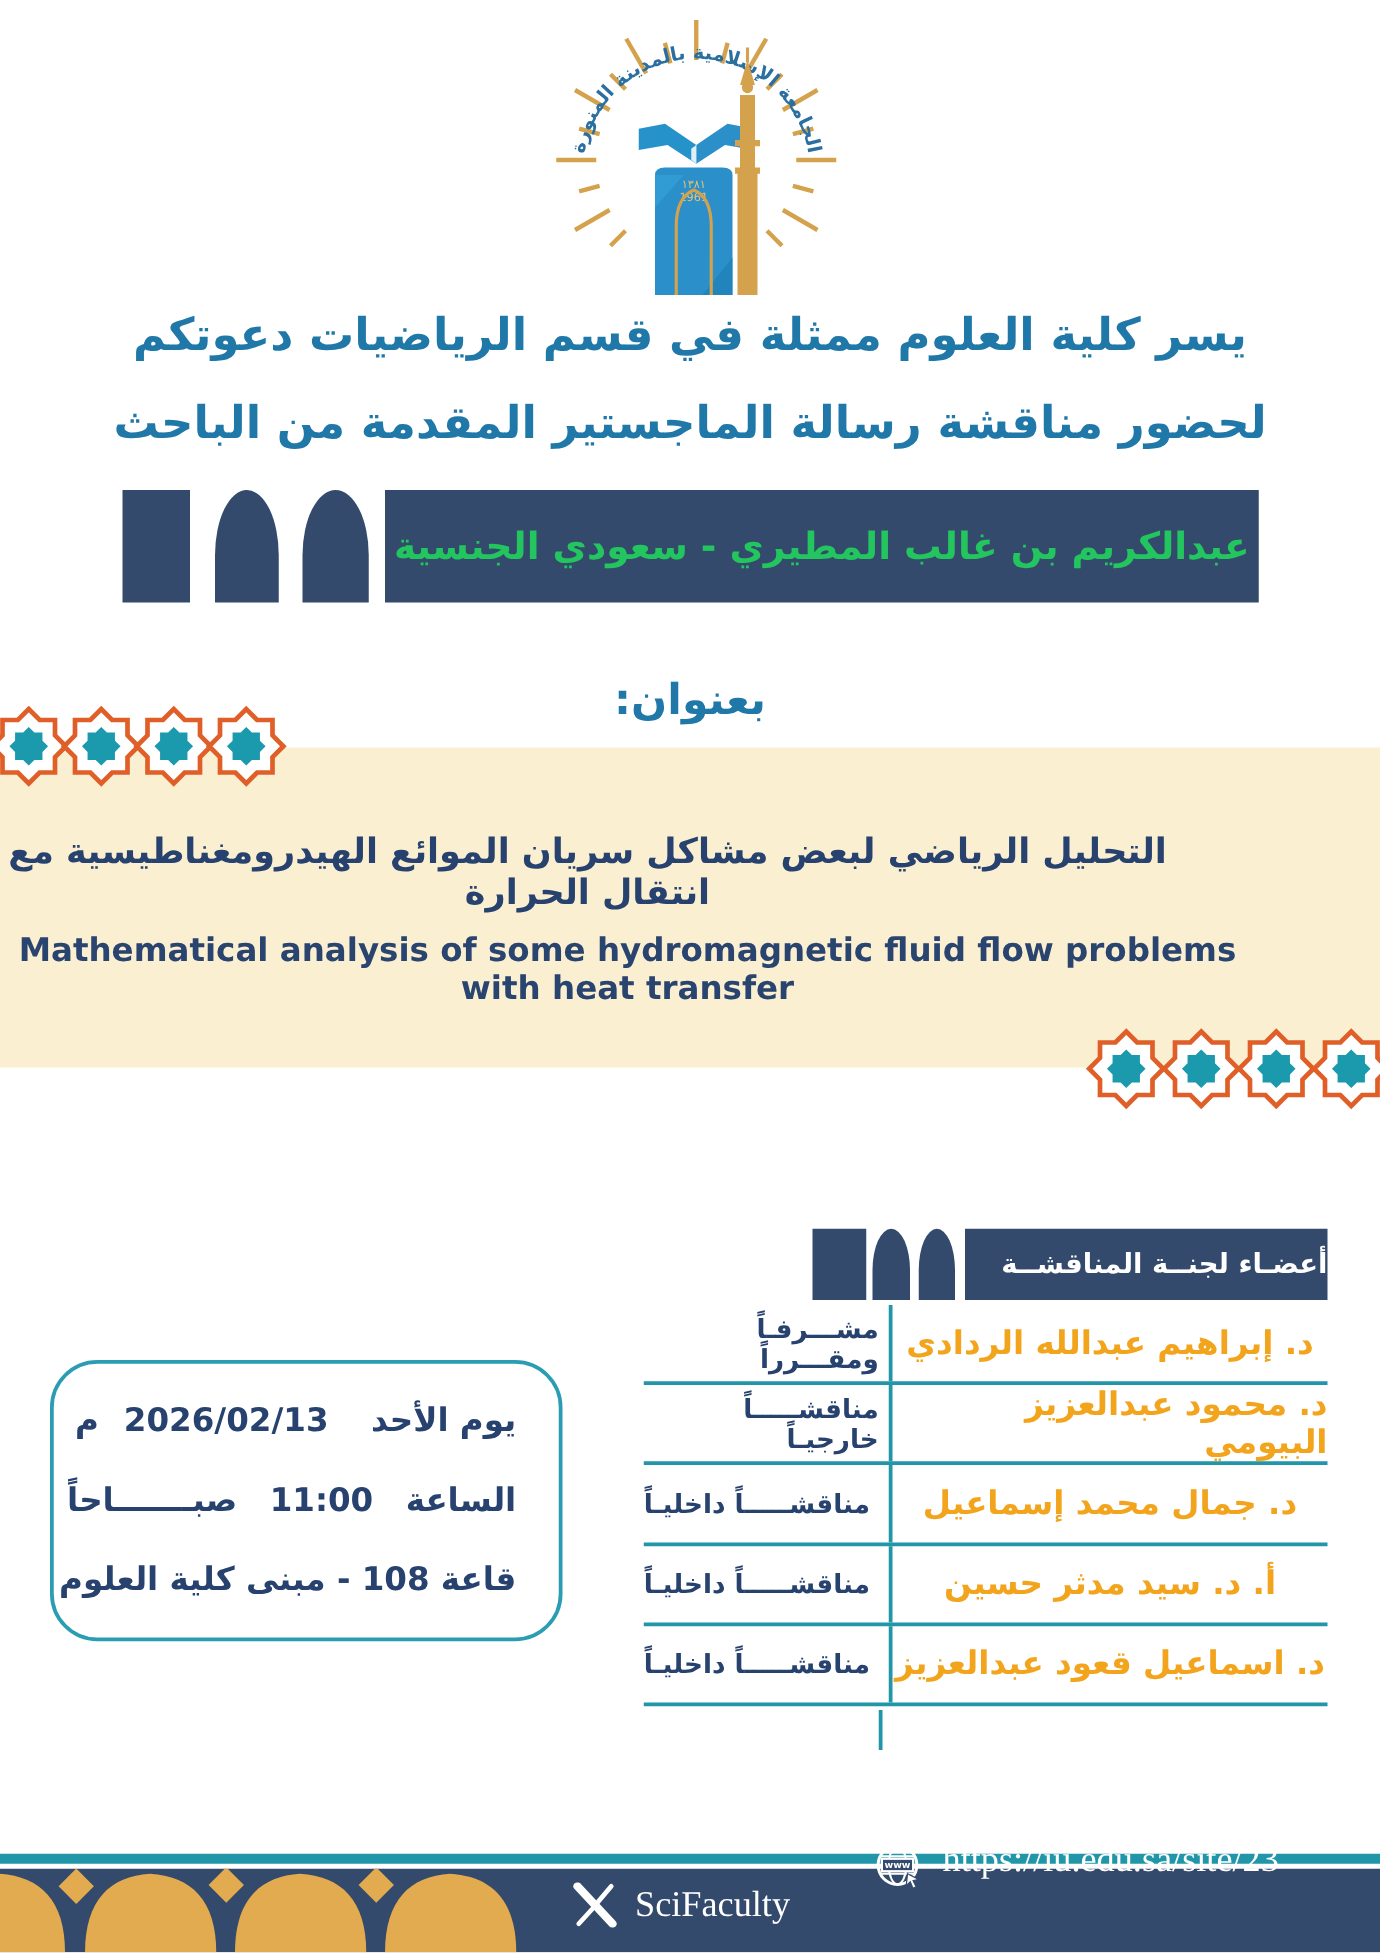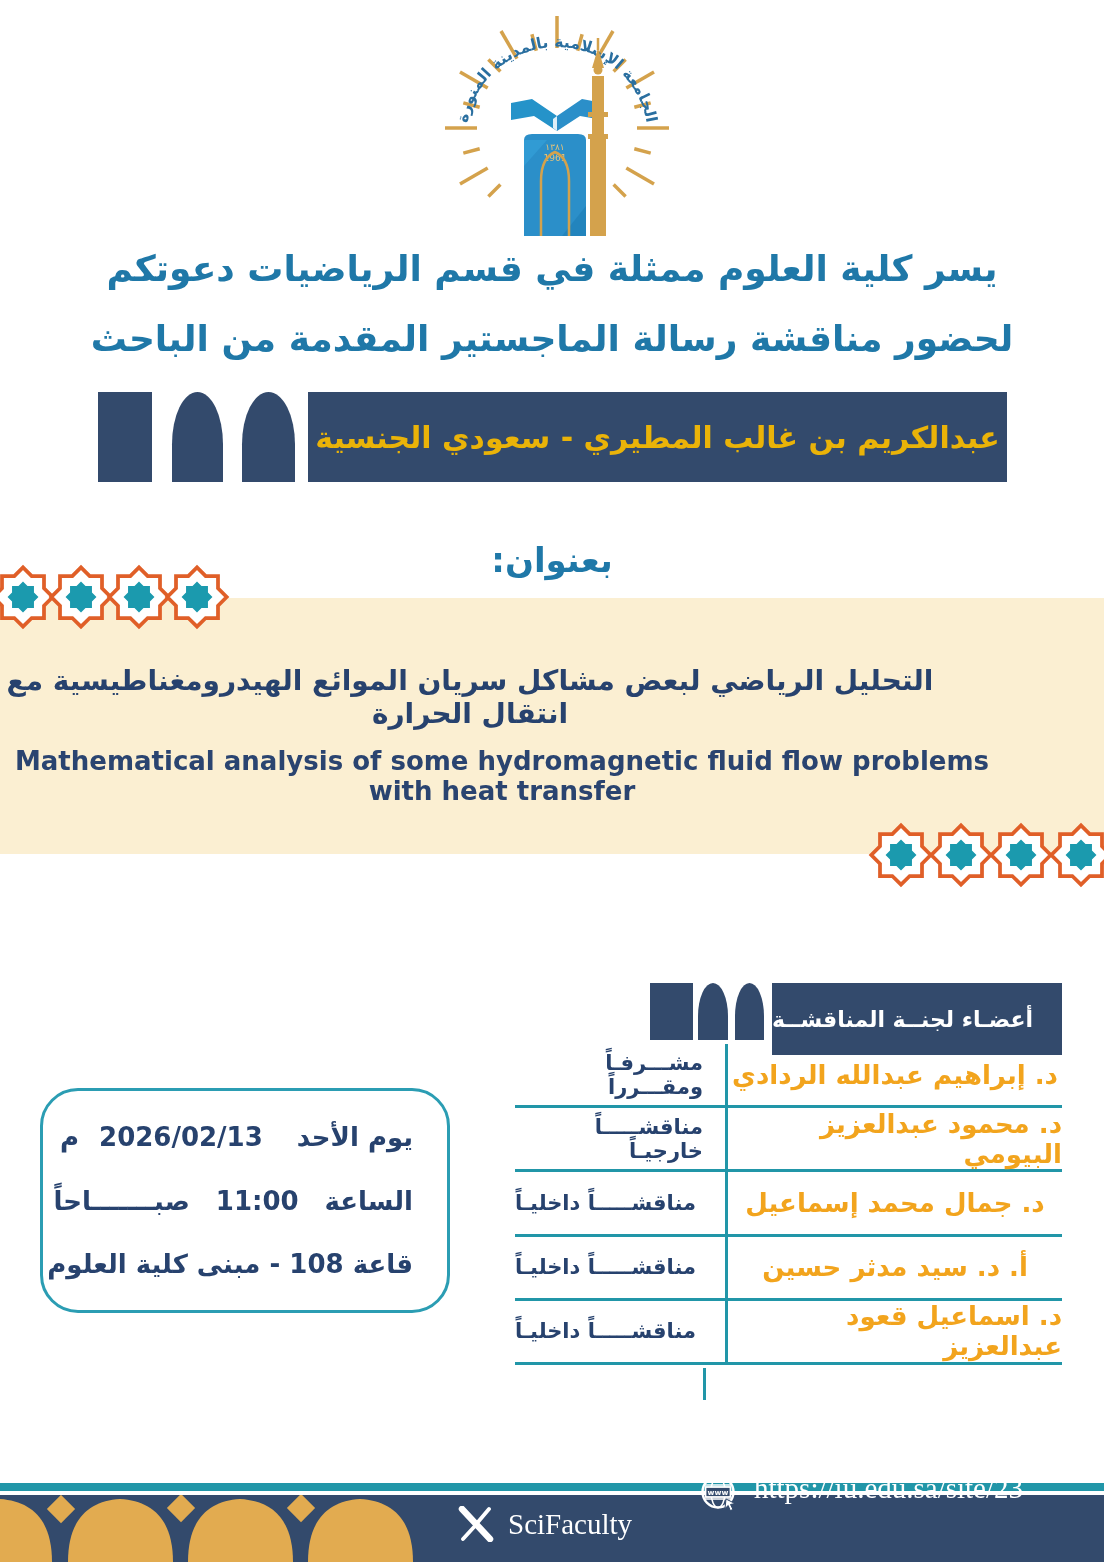--- a/index.html
+++ b/index.html
@@ -10,36 +10,36 @@
   
   .navy-bg{background:#334A6C;}
 
   
   .inv{left:0;width:1104px;text-align:center;font-weight:bold;font-size:36px;color:#1F78A8;direction:rtl;}
 
   
   .blk{background:#334A6C;}
   .arch-top{border-radius:50% 50% 0 0 / 58% 58% 0 0;}
   .name-banner{left:308px;top:392px;width:699px;height:90px;display:flex;align-items:center;justify-content:center;}
-  .name-banner span{color:#eab308;font-weight:bold;font-size:30px;direction:rtl;}
+  .name-banner span{color:#22c55e;font-weight:bold;font-size:30px;direction:rtl;}
 
   
   .benwan{left:0;width:1104px;top:540px;text-align:center;font-weight:bold;font-size:34px;color:#1F78A8;direction:rtl;}
   .cream{left:0;top:598px;width:1104px;height:256px;background:#FBEFD2;}
   .title-ar{left:0;width:940px;top:664px;text-align:center;font-weight:bold;font-size:28px;color:#27426E;direction:rtl;}
   .title-en{left:0;width:1004px;top:746px;text-align:center;font-weight:600;font-size:26px;color:#2A4470;}
 
   .star{width:66px;height:66px;position:absolute;}
 
   
-  .c-band{left:772px;top:983px;width:290px;height:72px;display:flex;align-items:center;justify-content:flex-start;}
+  .c-band{left:772px;top:983px;width:290px;height:57px;display:flex;align-items:center;justify-content:flex-end;}
   .c-band span{color:#fff;font-weight:bold;font-size:22px;direction:rtl;}
   .c-table{left:515px;top:1044px;width:547px;}
   .c-row{display:flex;height:61.2px;border-bottom:3px solid #2196A8;}
-  .role-cell{width:188px;display:flex;align-items:center;justify-content:flex-end;padding-right:22px;
+  .role-cell{width:188px;display:flex;align-items:center;justify-content:flex-end;padding-right:8px;
              font-weight:bold;font-size:21px;color:#27426E;direction:rtl;}
   .name-cell{flex:1;display:flex;align-items:center;justify-content:center;border-left:3px solid #2196A8;
              font-weight:bold;font-size:26px;color:#F2A41D;direction:rtl;}
 
   
   .info-box{left:40px;top:1088px;width:410px;height:225px;border:3.5px solid #2B9DB3;border-radius:38px;
             box-sizing:border-box;display:flex;flex-direction:column;justify-content:space-evenly;
             padding:6px 20px;direction:rtl;}
   .info-row{display:flex;align-items:center;gap:14px;direction:rtl;}
   .info-row .txt{font-weight:bold;font-size:26px;color:#27426E;white-space:nowrap;}

